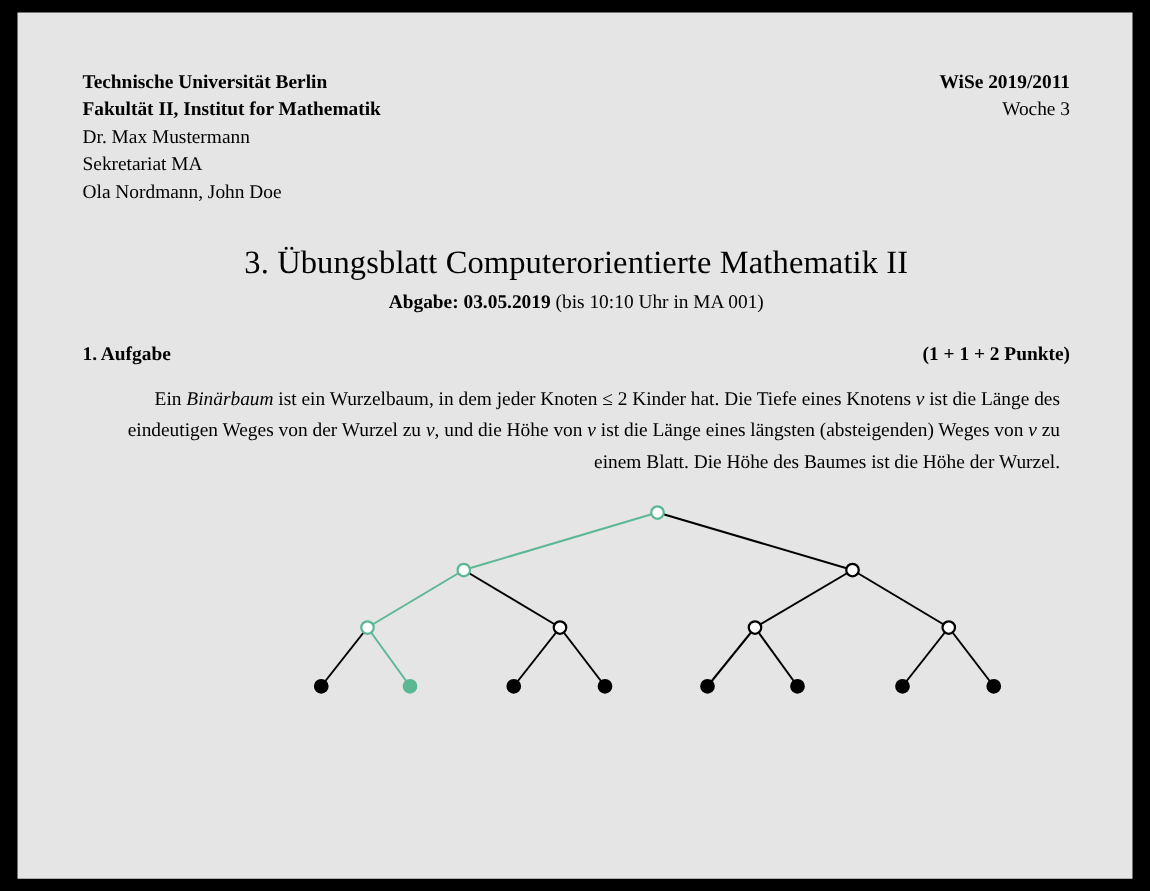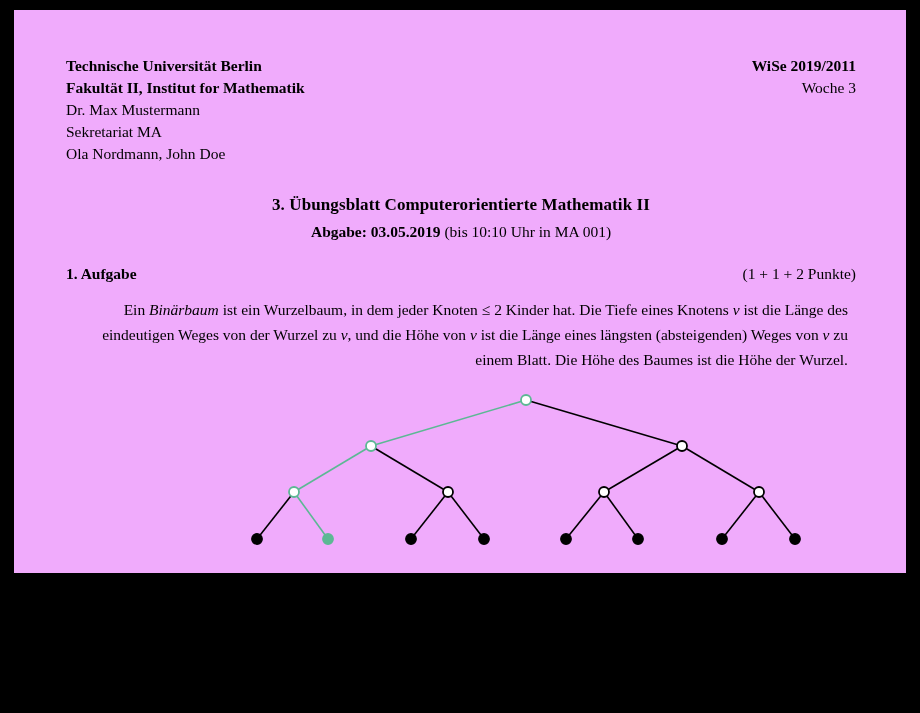--- a/index.html
+++ b/index.html
@@ -11,22 +11,22 @@
     width: 920px;
     height: 713px;
     overflow: hidden;
     font-family: "Liberation Serif", serif;
   }
   #page {
     position: absolute;
     left: 14px;
     top: 10px;
     width: 892px;
-    height: 563px;
-    background: #f0abfc;
+    height: 693px;
+    background: #e5e5e5;
   }
   .inner {
     position: absolute;
     left: 52px;
     top: 45px;
     width: 790px;
   }
   .headrow {
     display: flex;
     justify-content: space-between;
@@ -48,22 +48,22 @@
   }
   .plain-line {
     font-size: 15.5px;
     line-height: 1.42;
   }
   .title-block {
     margin-top: 30px;
     text-align: center;
   }
   .doc-title {
-    font-size: 17px;
-    font-weight: bold;
+    font-size: 26px;
+    font-weight: normal;
     letter-spacing: 0.1px;
   }
   .sub-1 {
     margin-top: 8px;
     font-size: 15.5px;
   }
   .sub-2 {
     margin-top: 6px;
     font-size: 15.5px;
     font-weight: bold;
@@ -72,21 +72,21 @@
     margin-top: 24px;
     display: flex;
     justify-content: space-between;
     align-items: flex-start;
     font-size: 15.5px;
   }
   .task-label {
     font-weight: bold;
   }
   .task-points {
-    font-weight: normal;
+    font-weight: bold;
   }
   .body-text {
     margin-top: 14px;
     font-size: 15.5px;
     line-height: 1.62;
     text-align: right;
     width: 782px;
   }
   .body-text i {
     font-style: italic;

